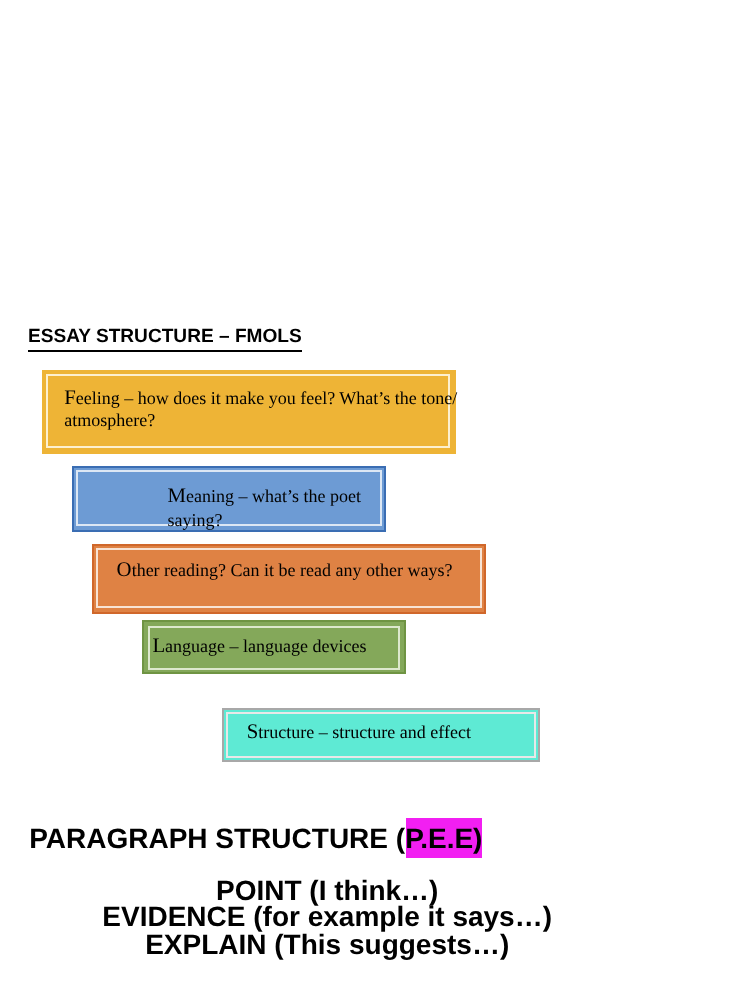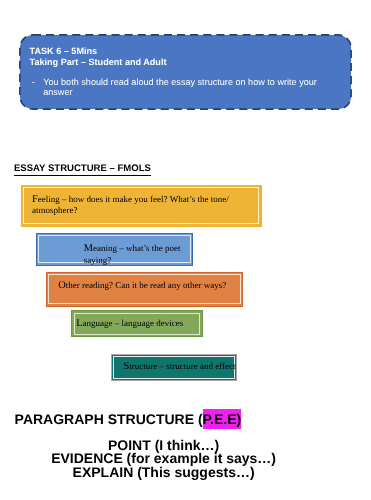--- a/index.html
+++ b/index.html
@@ -45,42 +45,42 @@
     font-family:"Liberation Serif", serif;
     color:#000; font-size:9px; line-height:10.4px;
   }
   .fbox > .inner {
     position:absolute; left:1.4px; top:1.4px; right:1.4px; bottom:1.4px;
     border:1.4px solid; box-sizing:border-box;
   }
   .fbox > .txt { position:absolute; }
   .fbox .cap { font-size:10.4px; }
 
-  .box-f { left:20.7px; top:184.7px; width:241px; height:41.9px;
+  .box-f { left:20.7px; top:184.7px; width:207px; height:41.9px;
            background:#eeb436; border:1.4px solid #eeb436; }
   .box-f > .inner { border-color:#fdf0cf; }
   .box-f > .txt { left:10.4px; top:8.4px; width:204px; }
 
   .box-m { left:35.5px; top:232.6px; width:157.8px; height:33.1px;
            background:#6d9bd4; border:1.4px solid #3a6db3; }
   .box-m > .inner { border-color:#dce7f4; }
   .box-m > .txt { left:11.3px; top:9.5px;padding-left:36px; }
 
   .box-o { left:46.0px; top:271.8px; width:197.3px; height:35px;
            background:#df8244; border:1.4px solid #d0672a; }
   .box-o > .inner { border-color:#f8e3d4; }
   .box-o > .txt { left:11.3px; top:7.4px; }
 
   .box-l { left:71.2px; top:310.2px; width:131.7px; height:27.3px;
            background:#84a85a; border:1.4px solid #6f9443; }
   .box-l > .inner { border-color:#dde8cd; }
   .box-l > .txt { left:4px; top:6.6px; }
 
-  .box-s { left:111.1px; top:353.9px; width:126px; height:27.4px;
-           background:#0f766e; border:1.4px solid #a8a8a8; }
+  .box-s { left:111.1px; top:353.9px; width:159px; height:27.4px;
+           background:#5eead4; border:1.4px solid #a8a8a8; }
   .box-s > .inner { border-color:#e8e8e8; }
   .box-s > .txt { left:11.3px; top:6.6px; }
 
   
   .para-heading {
     position:absolute; left:14.6px; top:414.6px;
     font-weight:bold; font-size:14px; line-height:9.5px; color:#000;
     white-space:nowrap;
   }
   .hl { background:#f21ff2; padding:1.8px 0 2.0px 0; }
@@ -89,33 +89,20 @@
     text-align:center; font-weight:bold; font-size:14px; line-height:13.4px;
     color:#000;
   }
   .pee > div { transform:translateX(5.1px); }
 </style>
 </head>
 <body>
 
 <div class="page">
 
-  <div class="task-box">
-    <svg width="333" height="76" viewBox="0 0 333 76">
-      <rect x="0.9" y="0.9" width="331.2" height="74.2" rx="13" ry="13" fill="#4a76c4" stroke="#27416e" stroke-width="1.7" stroke-dasharray="8.1 5.0"></rect>
-    </svg>
-    <div class="task-title">
-      <div>TASK 6 – 5Mins</div>
-      <div>Taking Part – Student and Adult</div>
-    </div>
-    <div class="task-bullet">
-      <span class="dash">-</span>
-      <span class="btxt">You both should read aloud the essay structure on how to write your answer</span>
-    </div>
-  </div>
 
   <div class="essay-heading"><span class="u">ESSAY STRUCTURE – FMOLS</span></div>
 
   <div class="fbox box-f">
     <div class="inner"></div>
     <div class="txt"><span class="cap">F</span><span>eeling – how does it make you feel? What’s the tone/ atmosphere?</span></div>
   </div>
 
   <div class="fbox box-m">
     <div class="inner"></div>

